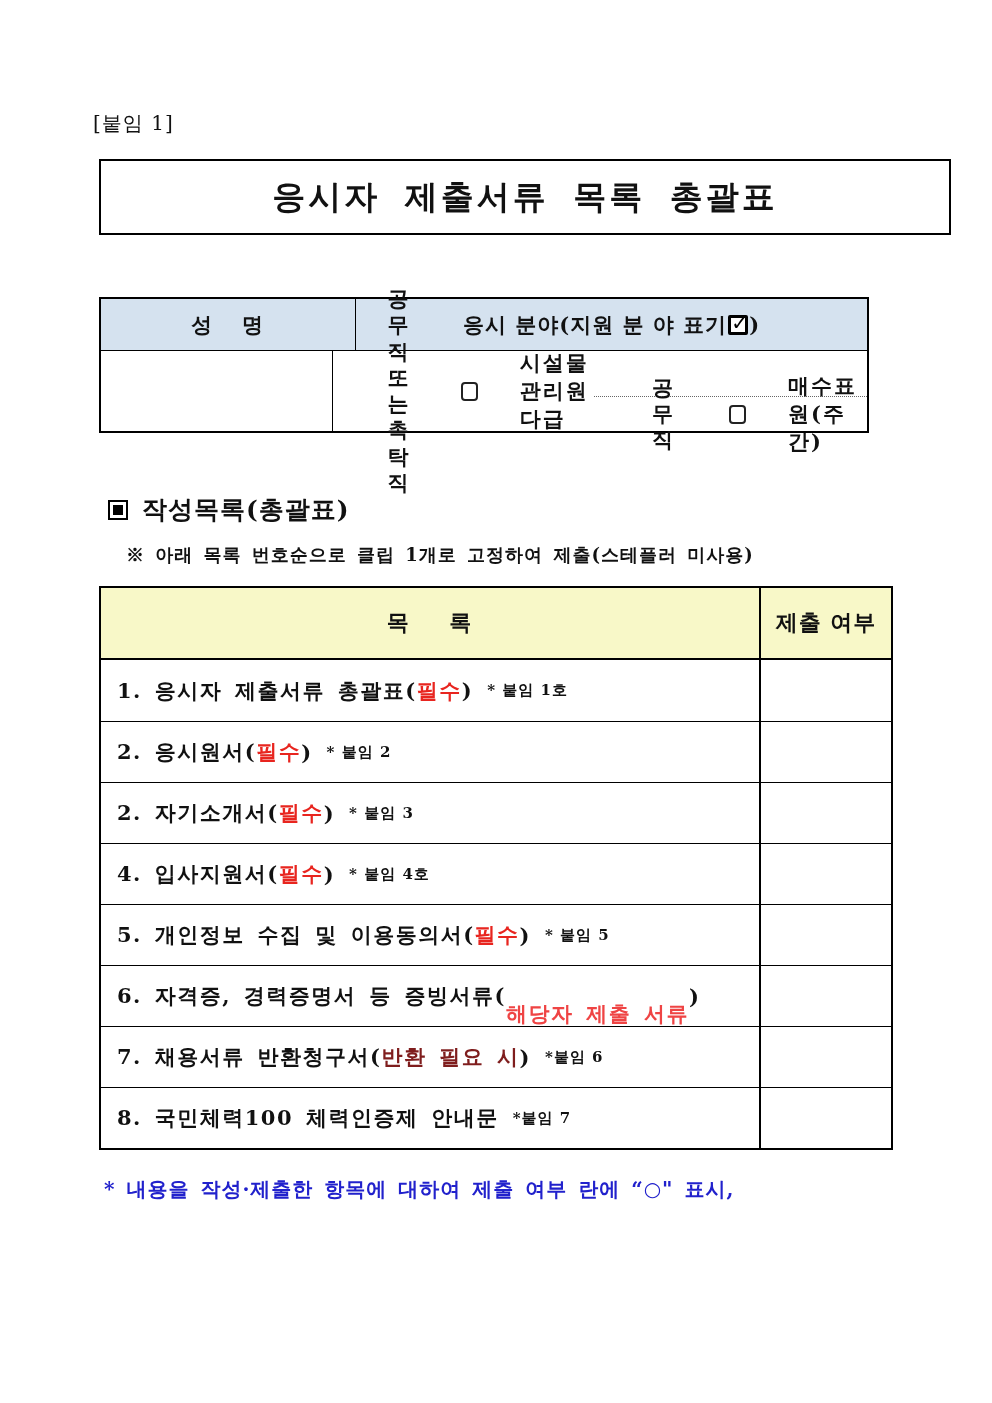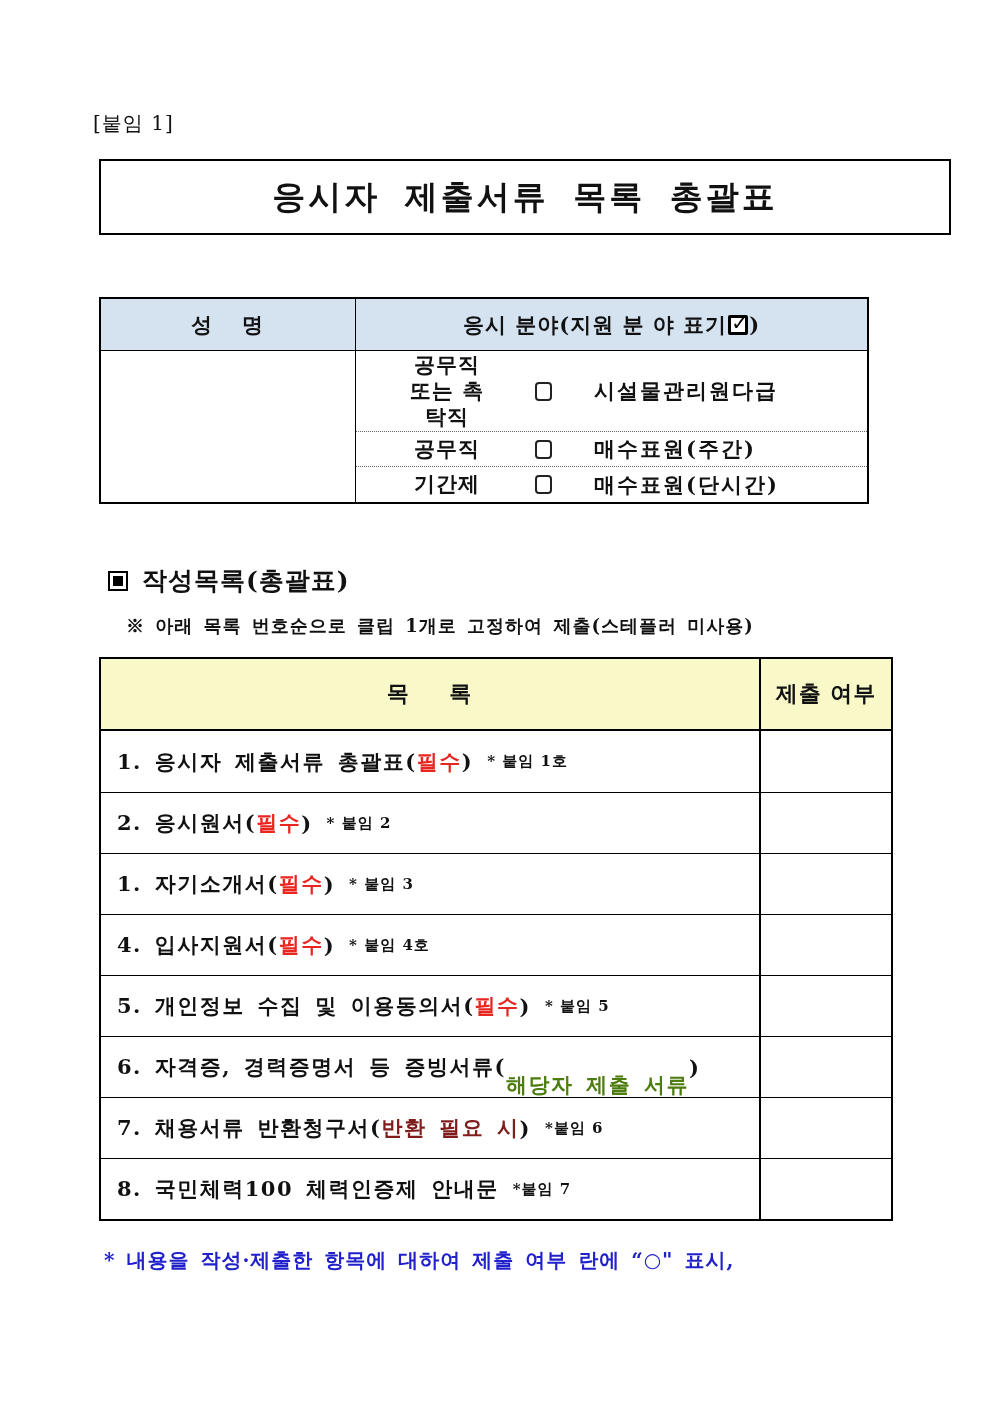--- a/index.html
+++ b/index.html
@@ -71,21 +71,21 @@
     justify-content: center;
     font-size: 21px;
     font-weight: 600;
     letter-spacing: 1px;
   }
   .app-body { display: flex; }
   .app-name-cell {
     width: 255px;
     border-right: 1px solid #000000;
   }
-  .app-options { flex: 1; display: flex; flex-direction: column; }
+  .app-options { flex: 1; display: flex; flex-direction: row; align-items: flex-end; }
   .option-row {
     display: flex;
     align-items: center;
     padding-left: 48px;
   }
   .option-row.r1 { height: 80px; }
   .option-row.r2 { height: 35px; border-top: 1px dotted #666666; }
   .option-row.r3 { height: 36px; border-top: 1px dotted #666666; }
   .option-category {
     width: 86px;
@@ -260,25 +260,20 @@
         <div class="option-row r1">
           <div class="option-category">공무직 또는 촉탁직</div>
           <span class="checkbox"></span>
           <span class="option-label">시설물관리원다급</span>
         </div>
         <div class="option-row r2">
           <div class="option-category">공무직</div>
           <span class="checkbox"></span>
           <span class="option-label">매수표원(주간)</span>
         </div>
-        <div class="option-row r3">
-          <div class="option-category">기간제</div>
-          <span class="checkbox"></span>
-          <span class="option-label">매수표원(단시간)</span>
-        </div>
       </div>
     </div>
   </div>
 
   <div class="section-heading">
     <span class="section-marker-icon">
         <span class="inner"></span>
       </span>
     <span>작성목록(총괄표)</span>
   </div>
@@ -305,21 +300,21 @@
           <span class="item-text">2. 응시원서(</span>
           <span class="item-emph" style="color: rgb(232, 37, 31);">필수</span>
           <span class="item-text">)</span>
           <span class="item-note">* 붙임 2</span>
         </div>
       <div class="check-status-cell"></div>
     </div>
 
     <div class="check-row">
       <div class="check-item-cell">
-          <span class="item-text">1. 자기소개서(</span>
+          <span class="item-text">2. 자기소개서(</span>
           <span class="item-emph" style="color: rgb(232, 37, 31);">필수</span>
           <span class="item-text">)</span>
           <span class="item-note">* 붙임 3</span>
         </div>
       <div class="check-status-cell"></div>
     </div>
 
     <div class="check-row">
       <div class="check-item-cell">
           <span class="item-text">4. 입사지원서(</span>
@@ -336,21 +331,21 @@
           <span class="item-emph" style="color: rgb(232, 37, 31);">필수</span>
           <span class="item-text">)</span>
           <span class="item-note">* 붙임 5</span>
         </div>
       <div class="check-status-cell"></div>
     </div>
 
     <div class="check-row">
       <div class="check-item-cell">
           <span class="item-text">6. 자격증, 경력증명서 등 증빙서류(</span>
-          <span class="item-emph" style="color: #4d7c0f; margin-top: 36px;">해당자 제출 서류</span>
+          <span class="item-emph" style="color: #ef4444; margin-top: 36px;">해당자 제출 서류</span>
           <span class="item-text">)</span>
           <span class="item-note"></span>
         </div>
       <div class="check-status-cell"></div>
     </div>
 
     <div class="check-row">
       <div class="check-item-cell">
           <span class="item-text">7. 채용서류 반환청구서(</span>
           <span class="item-emph" style="color: #7f1d1d;">반환 필요 시</span>

